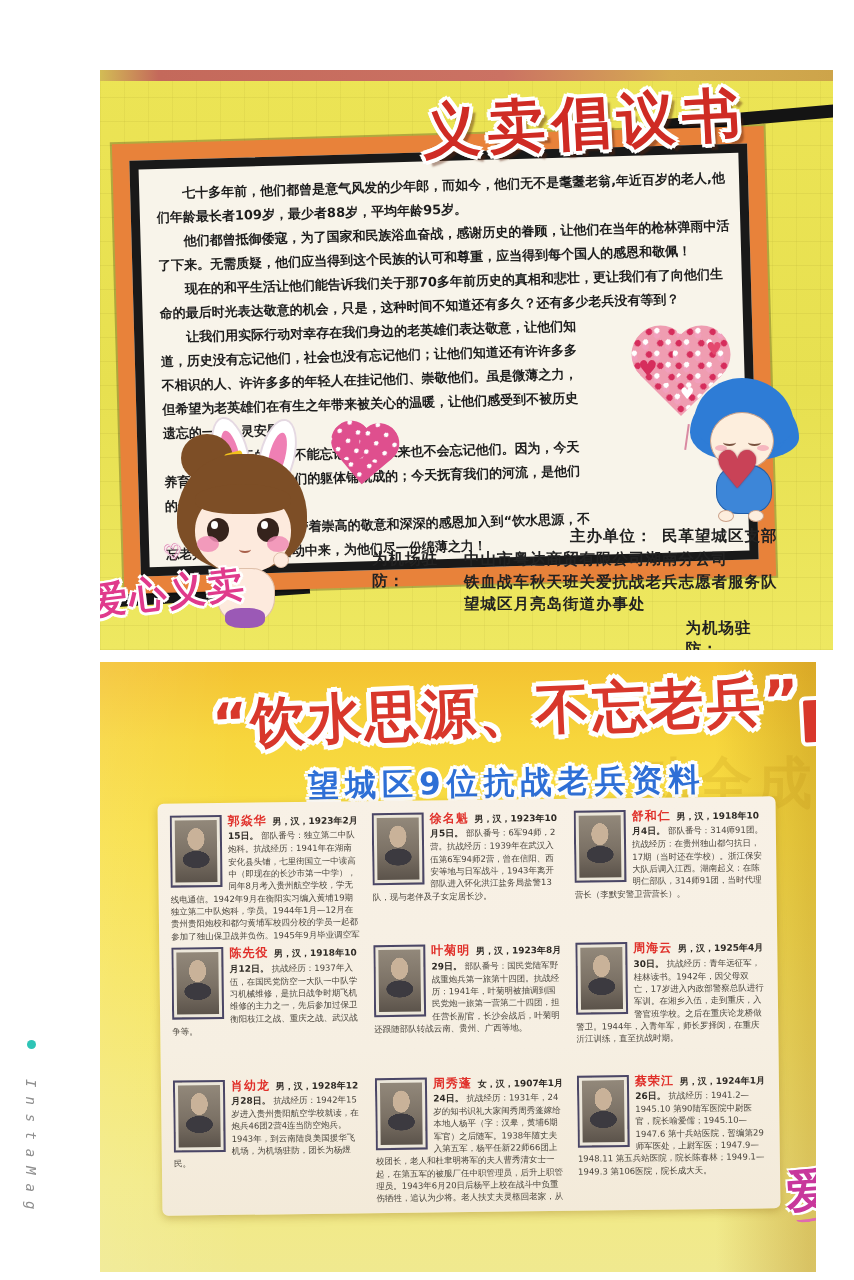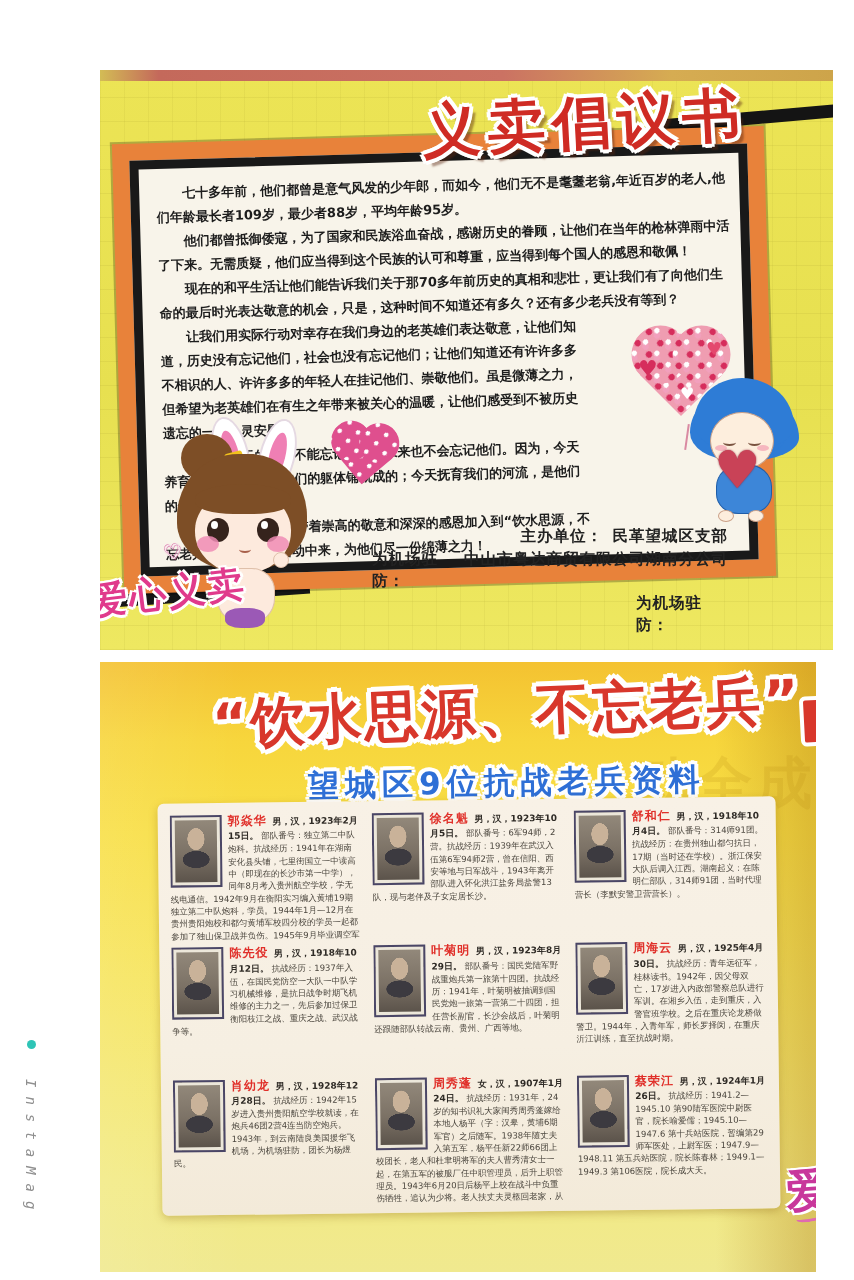--- a/index.html
+++ b/index.html
@@ -242,20 +242,22 @@
       <div class="org-row">
         <div class="org-label">主办单位：</div>
         <div class="org-lines">
           <div>民革望城区支部</div>
         </div>
       </div>
       <div class="org-row">
         <div class="org-label">为机场驻防：</div>
         <div class="org-lines">
           <div>中山市粤达商贸有限公司湖南分公司</div>
+          <div>铁血战车秋天班关爱抗战老兵志愿者服务队</div>
+          <div>望城区月亮岛街道办事处</div>
         </div>
       </div>
       <div class="org-row">
         <div class="org-label">为机场驻防：</div>
       </div>
     </div>
   </div>
 
   <div class="photo2">
     <div class="p2-ghost">动全成</div>

